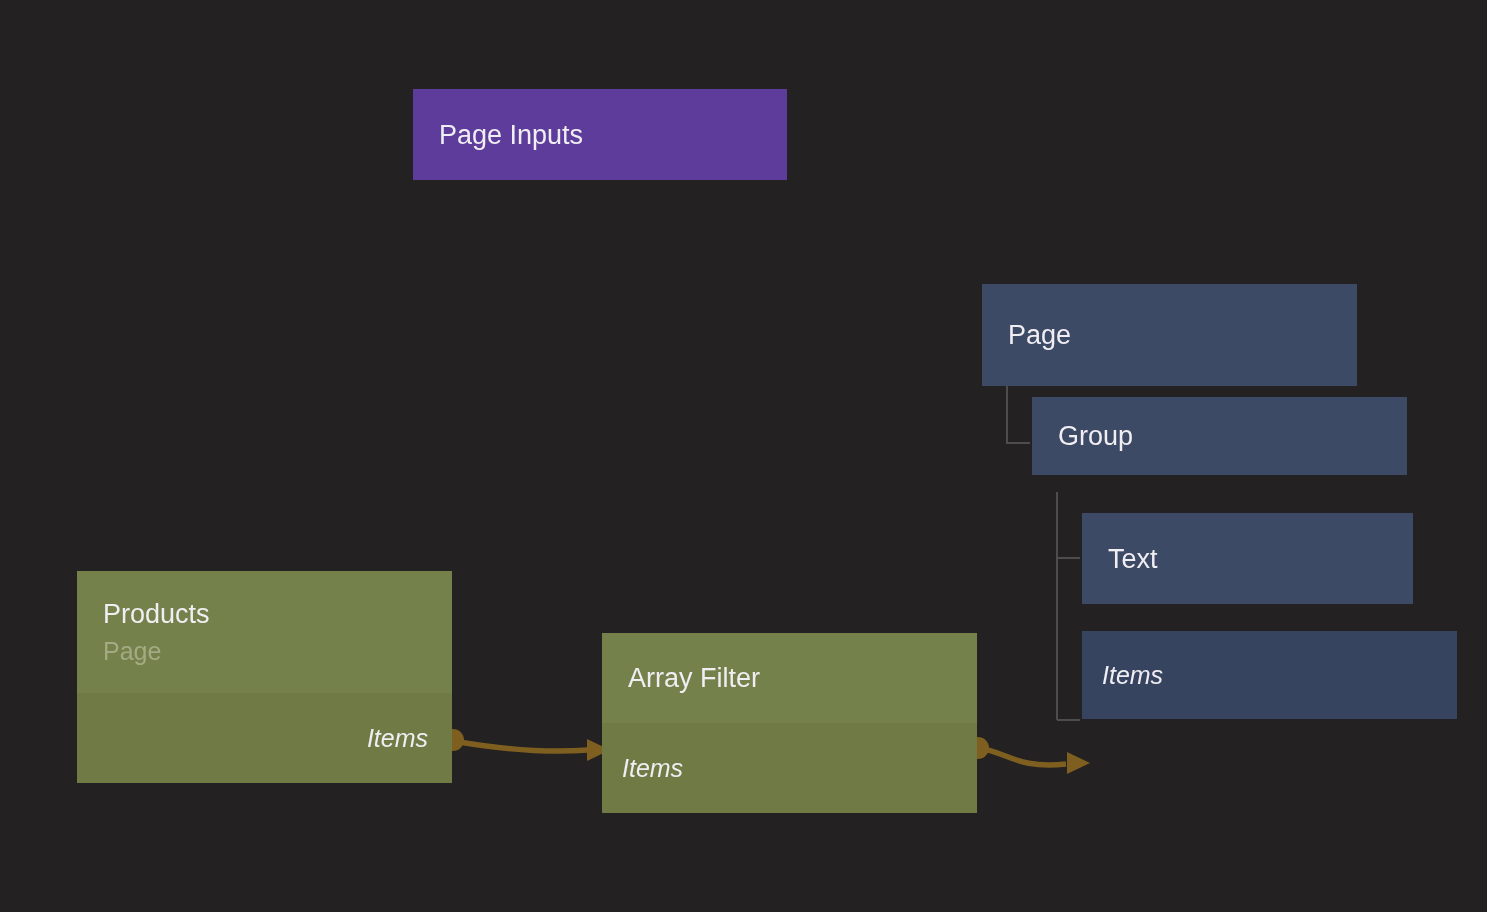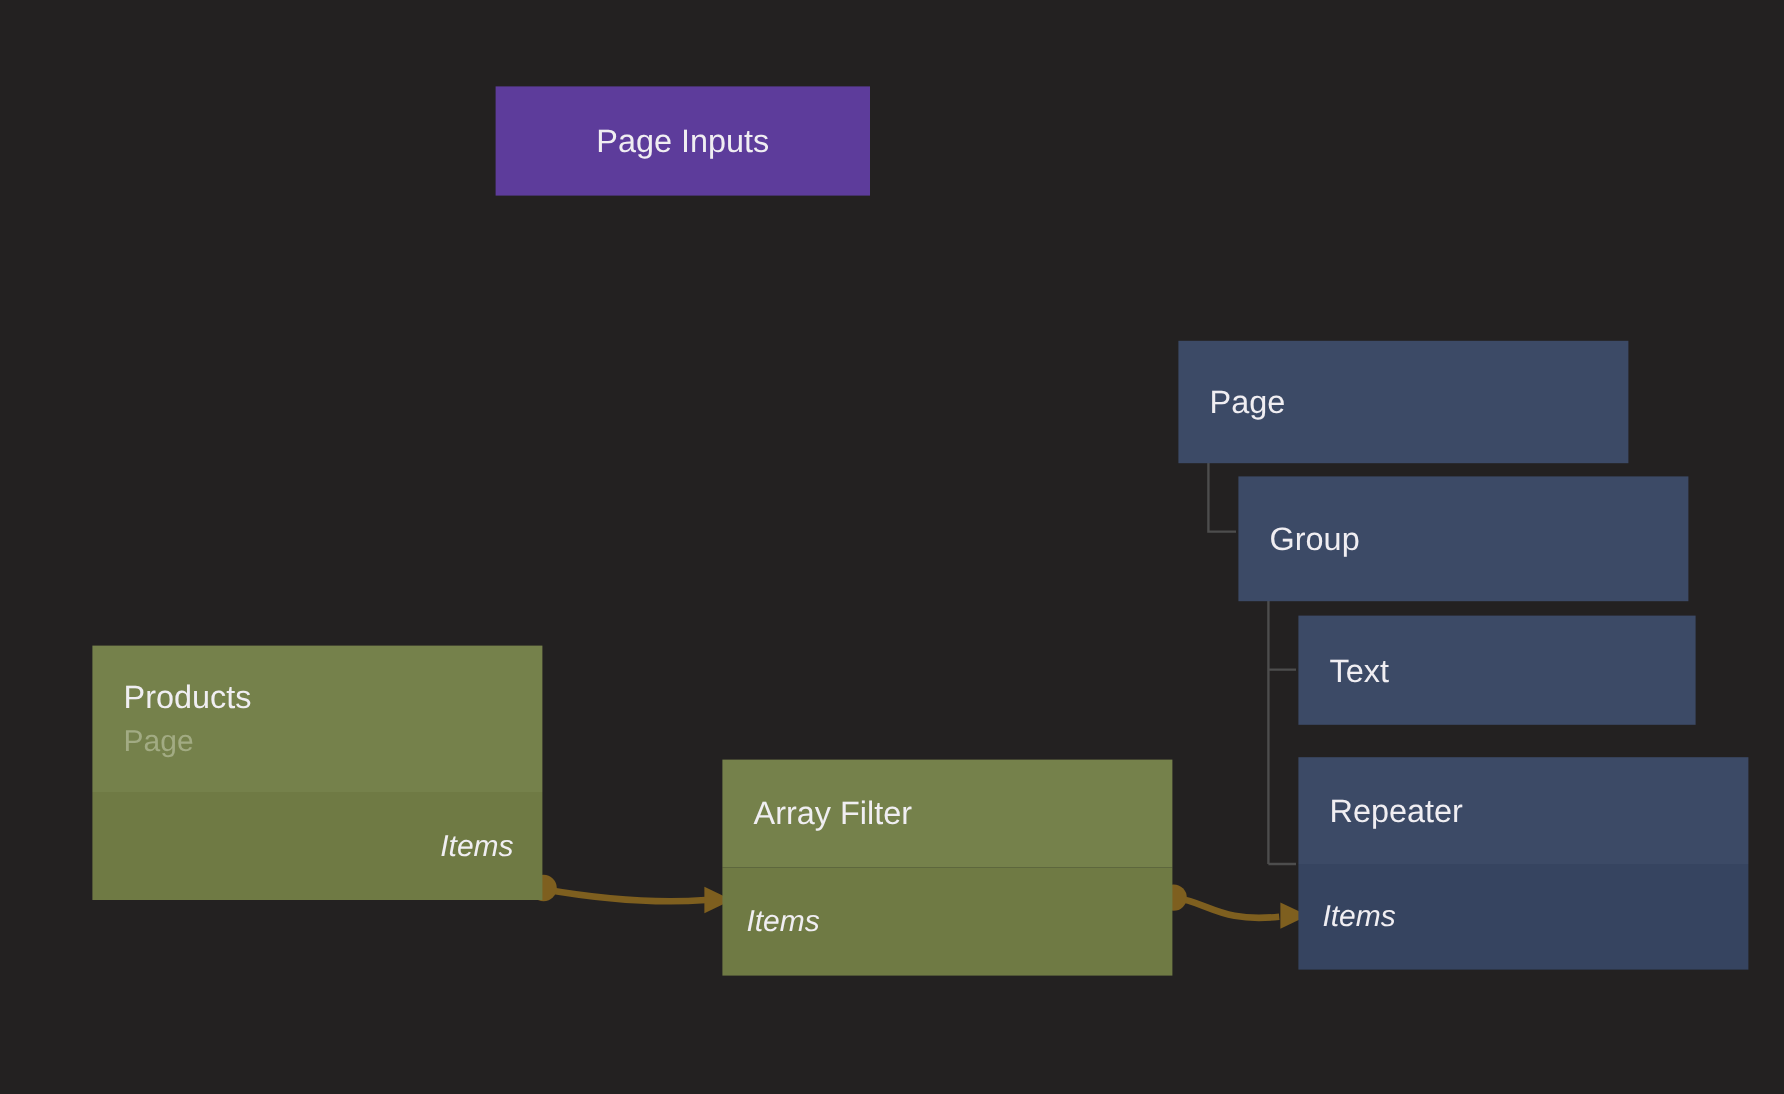--- a/index.html
+++ b/index.html
@@ -46,54 +46,51 @@
 
     <path class="wire" d="M453,741 C505,750 548,753 588,750"></path>
     <polygon class="arrow" points="610,750 587,739 587,761"></polygon>
     <circle class="port" cx="453" cy="740" r="11"></circle>
 
     <path class="wire" d="M978,748 C1008,752 1016,769 1066,764"></path>
     <polygon class="arrow" points="1090,763 1067,752 1067,774"></polygon>
     <circle class="port" cx="978" cy="748" r="11"></circle>
   </svg>
 
-  <div class="node purple" style="left:413px;top:72px;width:312px;text-align:center;">
+  <div class="node purple" style="left:413px;top:89px;width:374px;">
     <div class="hdr" style="height:91px;">
       <div class="title">Page Inputs</div>
     </div>
   </div>
 
   <div class="node blue" style="left:982px;top:284px;width:375px;">
     <div class="hdr" style="height:102px;">
       <div class="title">Page</div>
     </div>
   </div>
 
   <div class="node blue" style="left:1032px;top:397px;width:375px;">
-    <div class="hdr" style="height:104px;">
+    <div class="hdr" style="height:78px;">
       <div class="title">Group</div>
     </div>
   </div>
 
   <div class="node blue" style="left:1082px;top:513px;width:331px;">
     <div class="hdr" style="height:91px;">
       <div class="title">Text</div>
     </div>
   </div>
 
   <div class="node blue" style="left:1082px;top:631px;width:375px;">
-    <div class="hdr" style="height:89px;">
-      <div class="title">Repeater</div>
-    </div>
     <div class="row" style="height:88px;">
       <span>Items</span>
     </div>
   </div>
 
-  <div class="node green" style="left:77px;top:538px;width:375px;">
+  <div class="node green" style="left:77px;top:571px;width:375px;">
     <div class="hdr" style="height:122px;">
       <div class="title">Products</div>
       <div class="subtitle">Page</div>
     </div>
     <div class="row right" style="height:90px;">
       <span>Items</span>
     </div>
   </div>
 
   <div class="node green" style="left:602px;top:613px;width:375px;margin-top:20px;">

